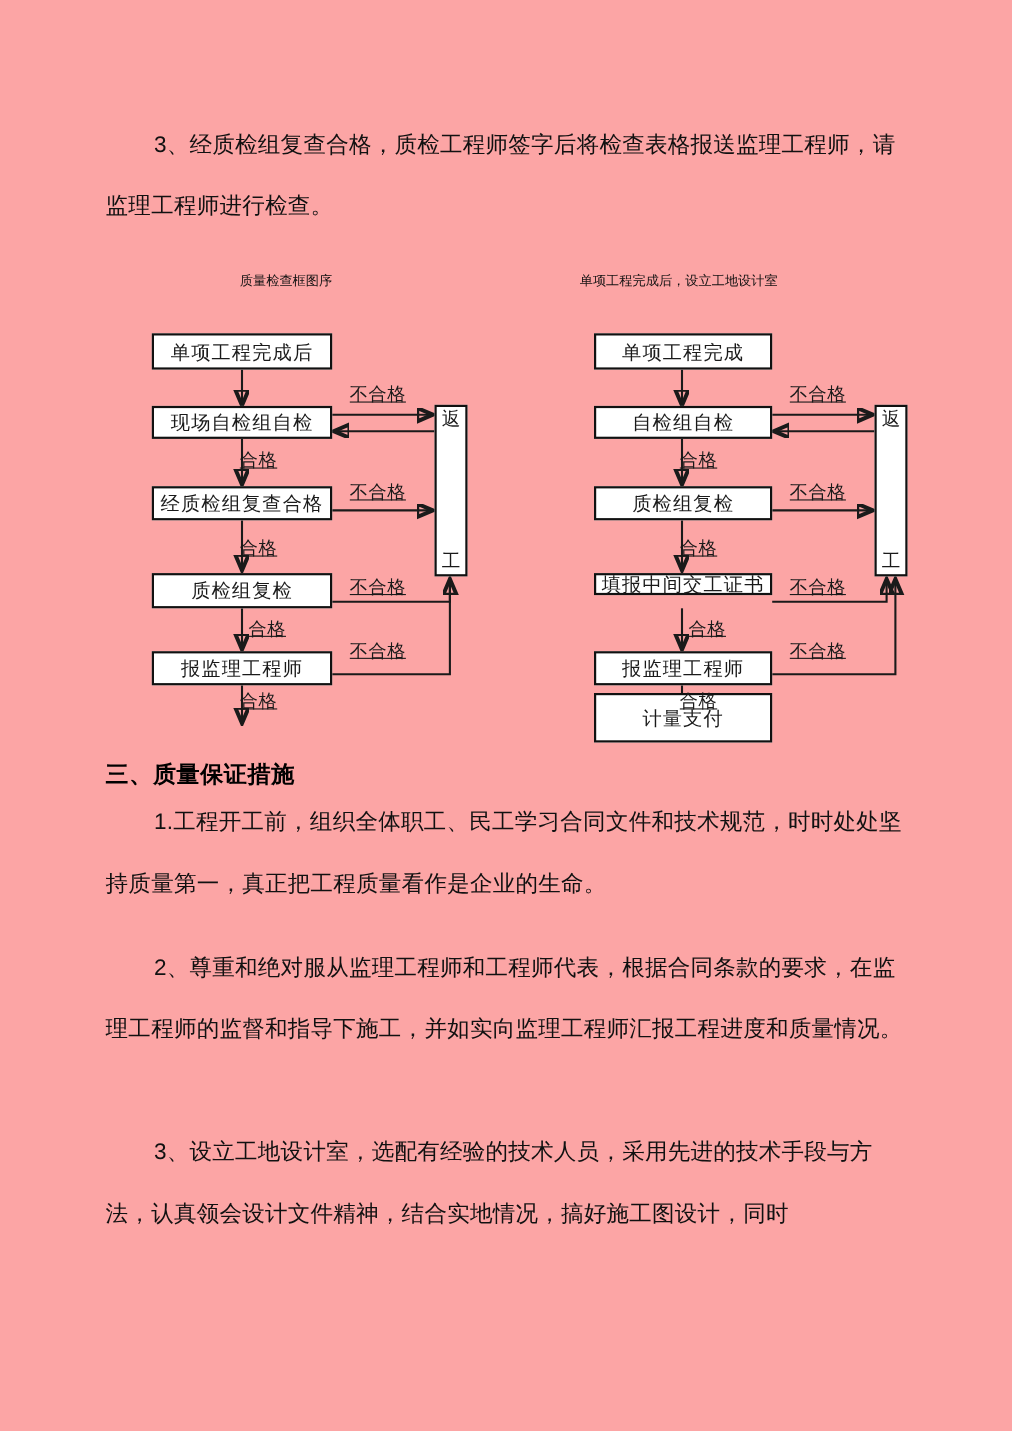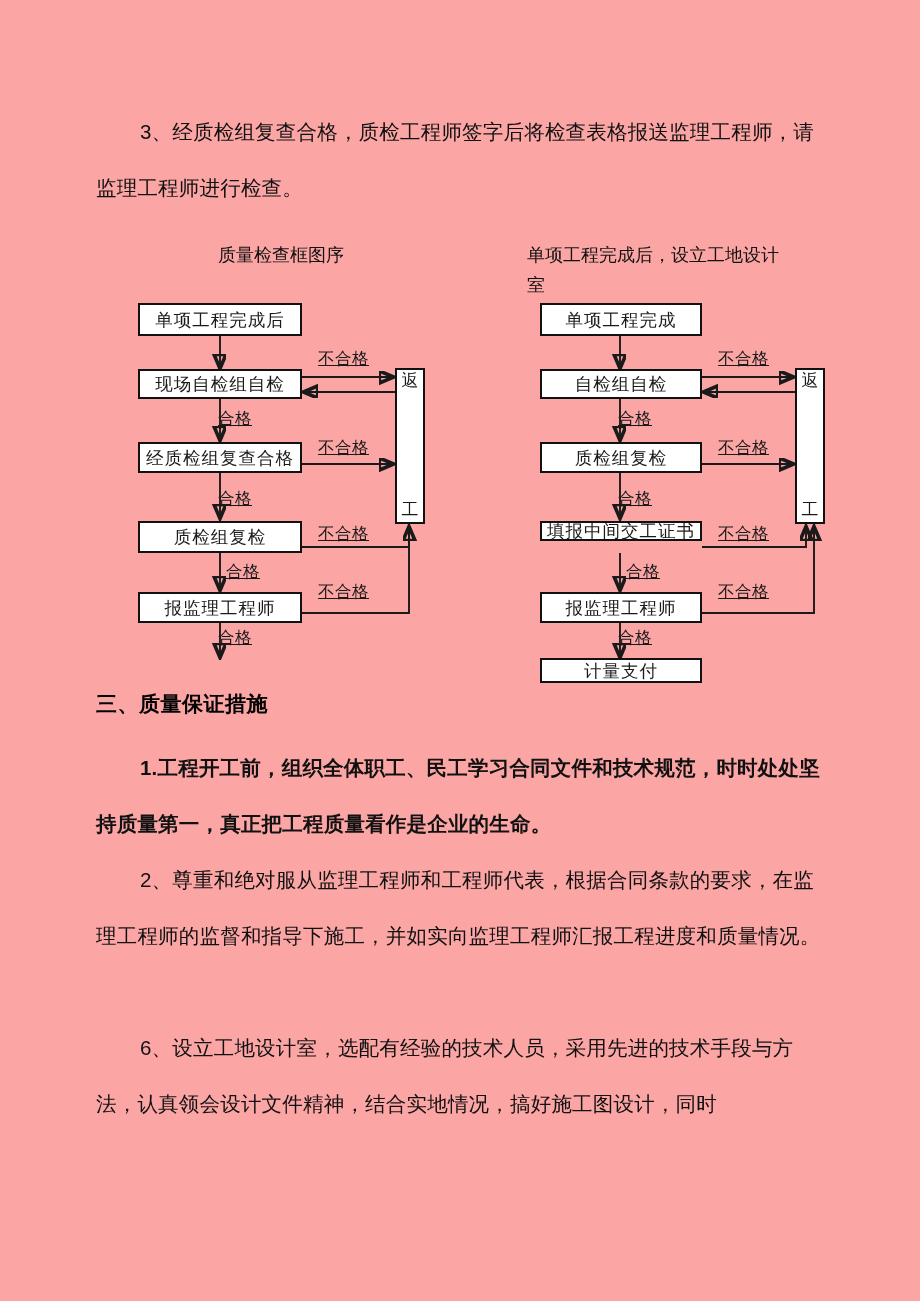--- a/index.html
+++ b/index.html
@@ -36,21 +36,21 @@
   }
   .heading {
     position: absolute;
     font-size: 21px;
     font-weight: bold;
     color: #000;
     letter-spacing: 0.5px;
   }
   .fc-title {
     position: absolute;
-    font-size: 18px;
+    font-size: 12px;
     line-height: 30px;
     color: #111;
     width: 230px;
   }
 
   
   .flow {
     position: absolute;
   }
   .node {
@@ -193,39 +193,39 @@
     <div class="node" style="left:540px; top:303px; width:162px; height:33px;">单项工程完成</div>
 
     <div class="node" style="left:540px; top:369px; width:162px; height:30px;">自检组自检</div>
 
     <div class="node" style="left:540px; top:442px; width:162px; height:31px;">质检组复检</div>
 
     <div class="node" style="left:540px; top:521px; width:162px; height:20px;">填报中间交工证书</div>
 
     <div class="node" style="left:540px; top:592px; width:162px; height:31px;">报监理工程师</div>
 
-    <div class="node" style="left:540px; top:658px; width:162px; height:25px;">计量支付</div>
+    <div class="node" style="left:540px; top:630px; width:162px; height:45px;">计量支付</div>
 
     <div class="rework" style="left:795px; top:368px; width:30px; height:156px;">
       <span>返</span>
       <span>工</span>
     </div>
 
     <div class="edge-label" style="left:718px; top:348px;">不合格</div>
     <div class="edge-label" style="left:718px; top:437px;">不合格</div>
     <div class="edge-label" style="left:718px; top:523px;">不合格</div>
     <div class="edge-label" style="left:718px; top:581px;">不合格</div>
 
     <div class="edge-label" style="left:618px; top:408px;">合格</div>
     <div class="edge-label" style="left:618px; top:488px;">合格</div>
     <div class="edge-label" style="left:626px; top:561px;">合格</div>
     <div class="edge-label" style="left:618px; top:627px;">合格</div>
   </div>
 
   <div class="heading" style="left:96px; top:690px;">三、质量保证措施</div>
 
-  <div class="para indent" style="left:96px; top:740px; width:728px;font-weight:bold;">1.工程开工前，组织全体职工、民工学习合同文件和技术规范，时时处处坚持质量第一，真正把工程质量看作是企业的生命。</div>
+  <div class="para indent" style="left:96px; top:720px; width:728px;">1.工程开工前，组织全体职工、民工学习合同文件和技术规范，时时处处坚持质量第一，真正把工程质量看作是企业的生命。</div>
 
   <div class="para indent" style="left:96px; top:852px; width:732px;">2、尊重和绝对服从监理工程师和工程师代表，根据合同条款的要求，在监理工程师的监督和指导下施工，并如实向监理工程师汇报工程进度和质量情况。</div>
 
-  <div class="para indent" style="left:96px; top:1020px; width:732px;">6、设立工地设计室，选配有经验的技术人员，采用先进的技术手段与方法，认真领会设计文件精神，结合实地情况，搞好施工图设计，同时</div>
+  <div class="para indent" style="left:96px; top:1020px; width:732px;">3、设立工地设计室，选配有经验的技术人员，采用先进的技术手段与方法，认真领会设计文件精神，结合实地情况，搞好施工图设计，同时</div>
 
 </div>
 
 </body></html>

